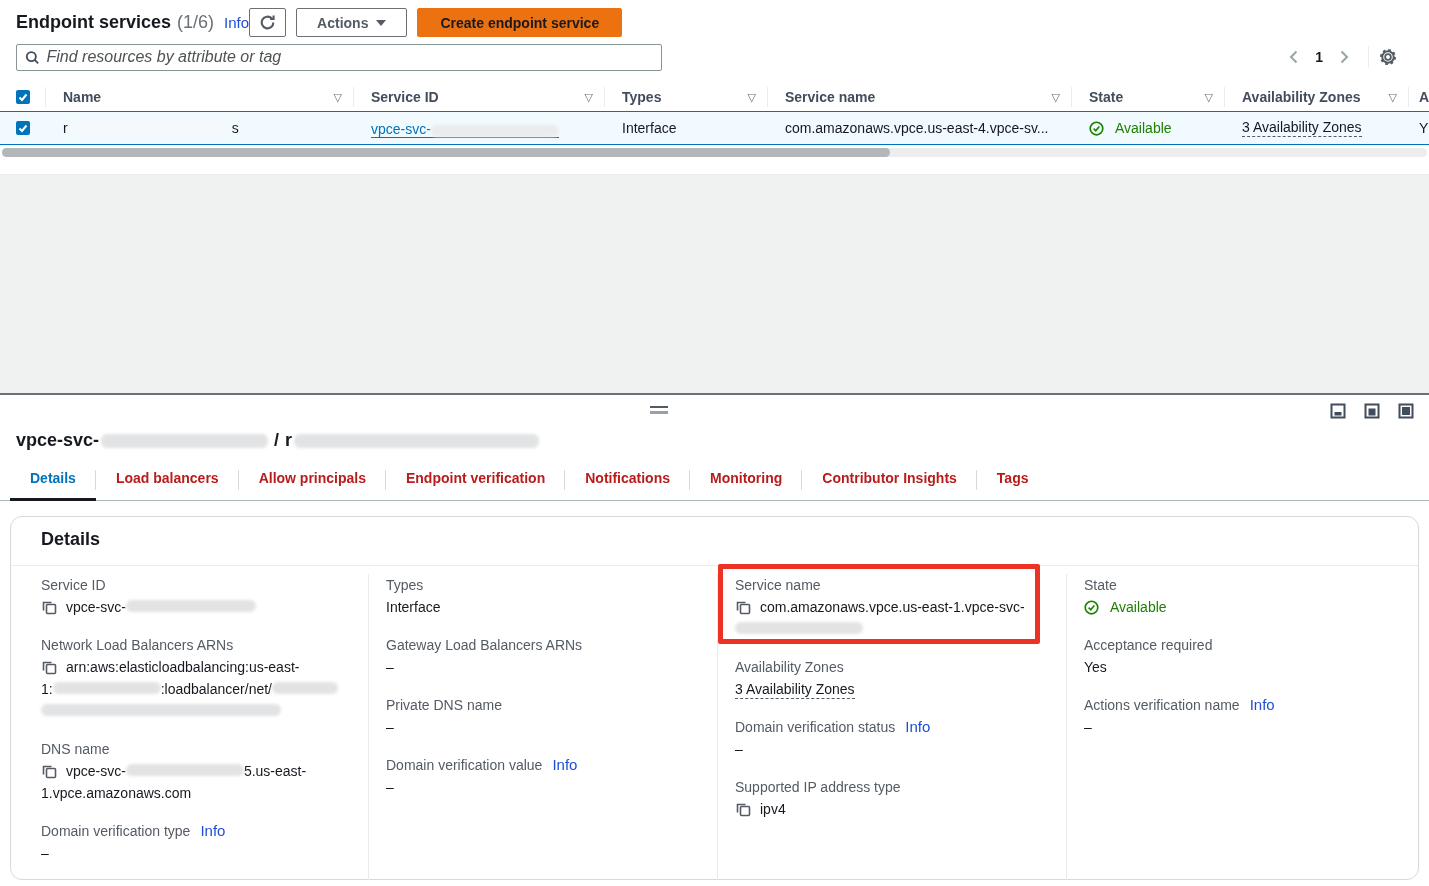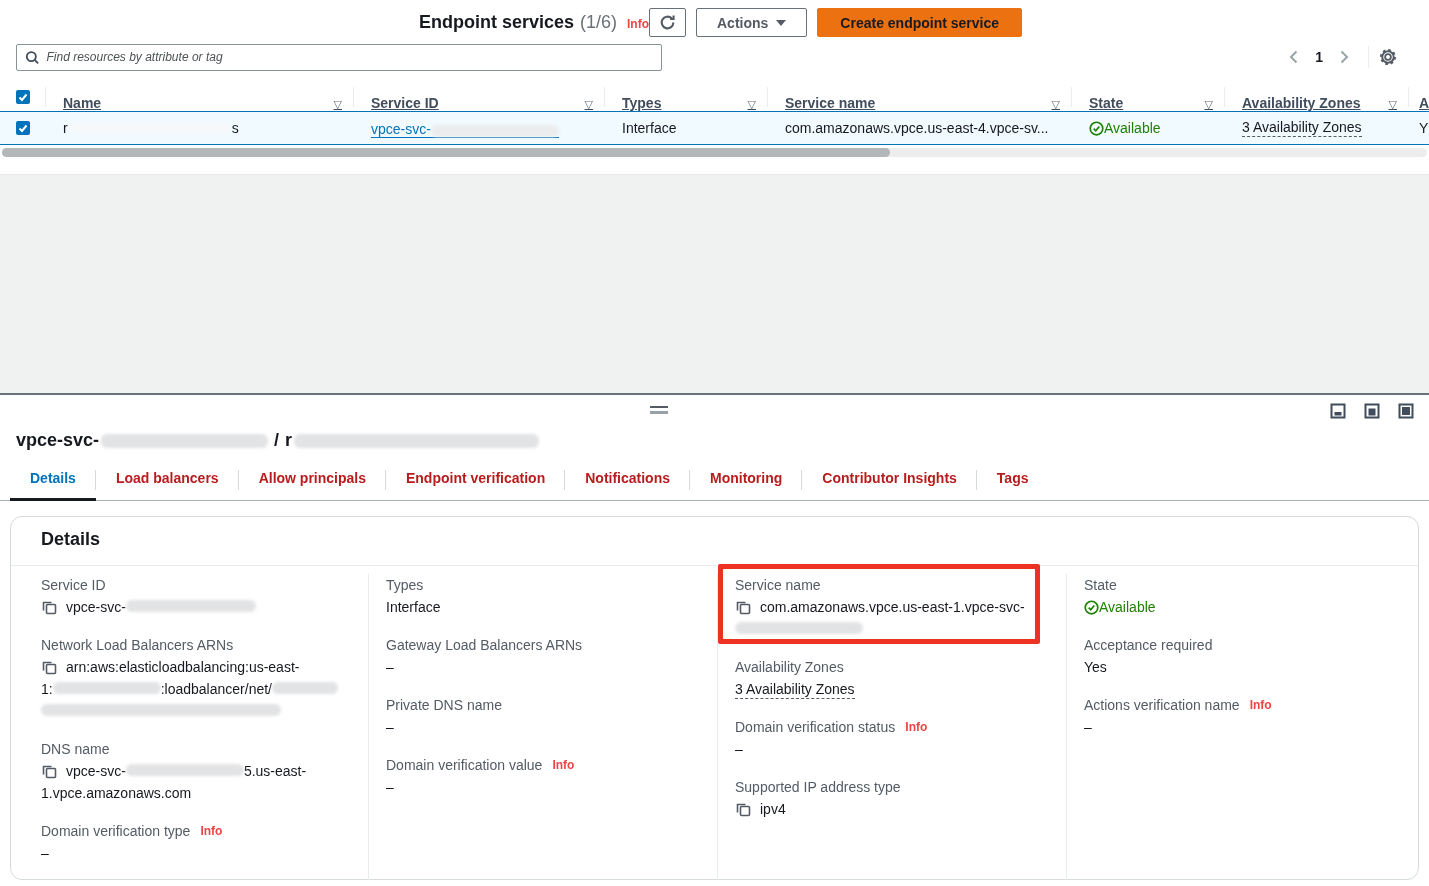--- a/index.html
+++ b/index.html
@@ -2,56 +2,56 @@
 <html><head>
 <meta charset="utf-8">
 <style>
   * { margin:0; padding:0; box-sizing:border-box; }
   html,body { width:1429px; height:886px; }
   body { font-family:"Liberation Sans", sans-serif; background:#fff; color:#16191f; font-size:14px; overflow:hidden; position:relative; }
   svg { display:block; }
 
   
   .top { background:#fff; height:175px; border-bottom:1px solid #e9ebed; }
-  .page-header { display:flex; justify-content:center; align-items:center; padding:8px 16px 0 16px; height:37px;margin-left:12px; }
+  .page-header { display:flex; justify-content:flex-start; align-items:center; padding:8px 16px 0 16px; height:37px; }
   .title-group { display:flex; align-items:baseline; }
   .page-title { font-size:18px; font-weight:700; color:#16191f; }
   .count { font-size:18px; font-weight:400; color:#687078; margin-left:6px; }
-  .info-link { font-size:12px; font-weight:700; color:#ef4444; margin-left:10px; }
+  .info-link { font-size:15px; font-weight:400; color:#1d4ed8; margin-left:10px; }
   .actions-group { display:flex; gap:10px; align-items:center; }
   .btn { height:29px; border:1px solid #697076; border-radius:2px; background:#fff; display:flex; align-items:center; justify-content:center; font-weight:700; color:#545b64; font-size:14px; padding:0 20px; gap:8px; font-family:inherit; }
   .btn-icon-only { width:37px; padding:0; }
   .btn-primary { background:#ec7211; border-color:#ec7211; color:#19191f; padding:0 22px; }
   .caret-down { width:0; height:0; border-left:5px solid transparent; border-right:5px solid transparent; border-top:6px solid #545b64; display:inline-block; }
 
   .toolbar { display:flex; justify-content:space-between; align-items:center; padding:7px 16px 0 16px; height:33px; }
   .search-box { width:646px; height:27px; border:1px solid #879596; border-radius:2px; display:flex; align-items:center; padding:0 8px; gap:7px; background:#fff; }
-  .search-box input { border:none; outline:none; font-style:italic; color:#4d5254; font-size:12px; width:100%; font-family:inherit; background:transparent; }
+  .search-box input { border:none; outline:none; font-style:italic; color:#4d5254; font-size:16px; width:100%; font-family:inherit; background:transparent; }
   .search-box input::placeholder { color:#4d5254; opacity:1; }
   .pagination { display:flex; align-items:center; margin-right:16px; }
   .pg-chev { padding:0 9px; display:flex; align-items:center; }
   .pg-num { font-weight:700; font-size:14px; color:#16191f; padding:0 8px; }
   .pg-divider { width:1px; height:22px; background:#eaeded; margin:0 10px; }
 
   
   .tbl { margin-top:13px; }
   .tbl-header, .tbl-row { display:grid; grid-template-columns:46px 308px 251px 163px 304px 153px 184px 1fr; }
   .tbl-header { height:28px; }
-  .th { display:flex; align-items:flex-end; justify-content:space-between; padding:0 12px 0 17px; font-weight:700; font-size:14px; color:#414d5c; position:relative; overflow:hidden; white-space:nowrap;text-decoration:underline; }
+  .th { display:flex; align-items:center; justify-content:space-between; padding:0 12px 0 17px; font-weight:700; font-size:14px; color:#414d5c; position:relative; overflow:hidden; white-space:nowrap; }
   .th .divider, .cb-cell .divider { position:absolute; right:0; top:4px; height:20px; width:1px; background:#eaeded; }
   .th:last-child, .td:last-child { padding-left:10px; }
   .sort-icon { color:#687078; font-size:11px; font-family:"DejaVu Sans", sans-serif; }
   .cb-cell { display:flex; align-items:center; padding-left:16px; position:relative; }
   .checkbox { width:14px; height:14px; background:#0073bb; border-radius:2px; display:flex; align-items:center; justify-content:center; }
   .tbl-row { height:34px; background:#f1faff; border-top:1px solid #0073bb; border-bottom:1px solid #0073bb; }
   .td { display:flex; align-items:center; padding:0 12px 0 17px; font-size:14px; color:#16191f; overflow:hidden; white-space:nowrap; }
   .link { color:#0073bb; }
   .id-link { border-bottom:1px solid #0073bb; display:flex; align-items:flex-end; height:19px; }
   .dashed-u { border-bottom:1px dashed #545b64; padding-bottom:1px; }
-  .state-ok { display:flex; align-items:center; gap:0; color:#1d8102; }
+  .state-ok { display:flex; align-items:center; gap:11px; color:#1d8102; }
 
   
   .blur { display:inline-block; height:12px; border-radius:6px; filter:blur(1.5px); vertical-align:baseline; }
   .blur-white { background:#f6f9fb; }
   .blur-gray { background:#e2e3e4; }
   .blur-light { background:#ebeced; }
 
   .hscroll { margin:3px 2px 0 2px; height:9px; border-radius:5px; background:#ededed; position:relative; }
   .hscroll-thumb { position:absolute; left:0; top:0; height:9px; width:888px; border-radius:5px; background:#b3b7b9; }
 

